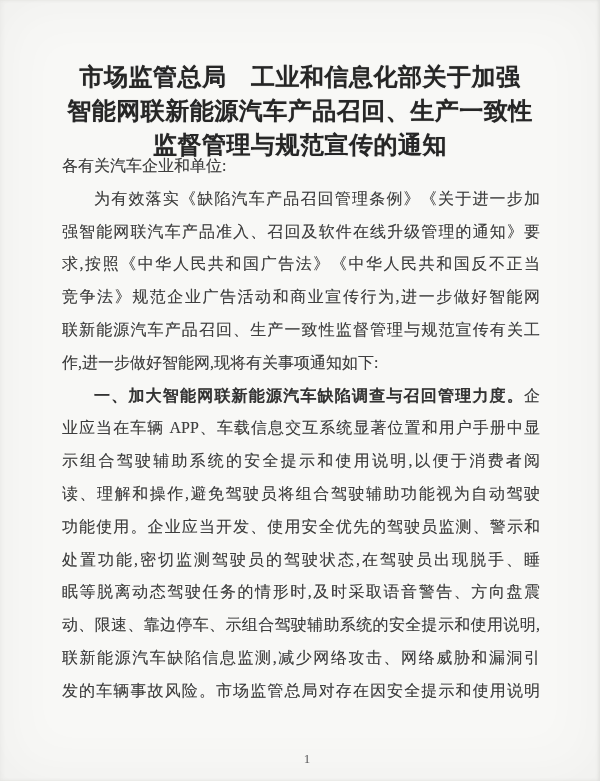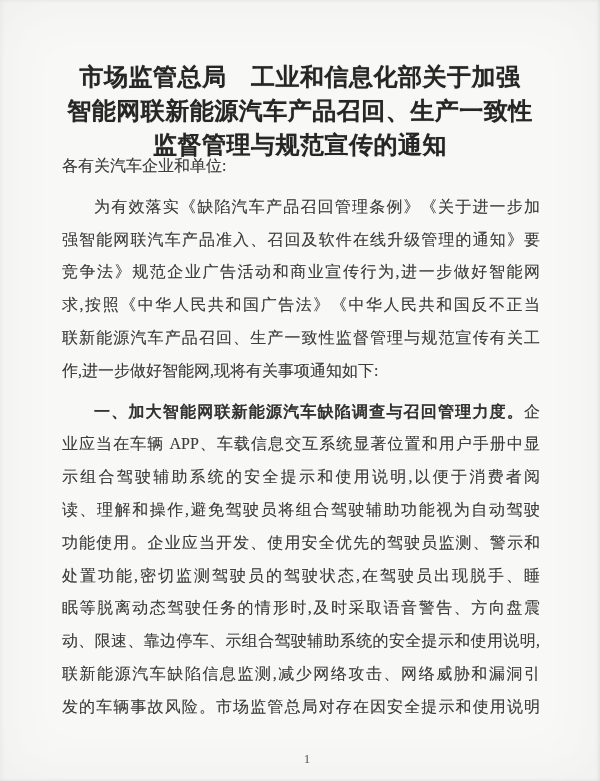--- a/index.html
+++ b/index.html
@@ -43,21 +43,21 @@
   }
   .line {
     height: 32.8px;
     white-space: pre;
   }
   .line.j {
     text-align: justify;
     text-align-last: justify;
     white-space: normal;
   }
-  .line.indent { padding-left: 2em; margin-top: 8px; }
+  .line.indent { padding-left: 2em; }
   .line .bold {
     font-weight: 700;
     color: #333333;
   }
   .page-number {
     position: absolute;
     top: 750px;
     left: 0;
     right: 0;
     text-align: center;
@@ -76,22 +76,22 @@
     <div>市场监管总局　工业和信息化部关于加强</div>
     <div>智能网联新能源汽车产品召回、生产一致性</div>
     <div>监督管理与规范宣传的通知</div>
   </div>
 
   <div class="content">
     <div class="line">各有关汽车企业和单位:</div>
     <div id="body-lines">
         <div class="line j indent"><span>为有效落实《缺陷汽车产品召回管理条例》《关于进一步加</span></div>
         <div class="line j"><span>强智能网联汽车产品准入、召回及软件在线升级管理的通知》要</span></div>
+        <div class="line j"><span>求,按照《中华人民共和国广告法》《中华人民共和国反不正当</span></div>
         <div class="line j"><span>竞争法》规范企业广告活动和商业宣传行为,进一步做好智能网</span></div>
-        <div class="line j"><span>求,按照《中华人民共和国广告法》《中华人民共和国反不正当</span></div>
         <div class="line j"><span>联新能源汽车产品召回、生产一致性监督管理与规范宣传有关工</span></div>
         <div class="line"><span>作,进一步做好智能网,现将有关事项通知如下:</span></div>
         <div class="line j indent"><span class="bold">一、加大智能网联新能源汽车缺陷调查与召回管理力度。</span><span>企</span></div>
         <div class="line j"><span>业应当在车辆 APP、车载信息交互系统显著位置和用户手册中显</span></div>
         <div class="line j"><span>示组合驾驶辅助系统的安全提示和使用说明,以便于消费者阅</span></div>
         <div class="line j"><span>读、理解和操作,避免驾驶员将组合驾驶辅助功能视为自动驾驶</span></div>
         <div class="line j"><span>功能使用。企业应当开发、使用安全优先的驾驶员监测、警示和</span></div>
         <div class="line j"><span>处置功能,密切监测驾驶员的驾驶状态,在驾驶员出现脱手、睡</span></div>
         <div class="line j"><span>眠等脱离动态驾驶任务的情形时,及时采取语音警告、方向盘震</span></div>
         <div class="line j"><span>动、限速、靠边停车、示组合驾驶辅助系统的安全提示和使用说明,</span></div>

